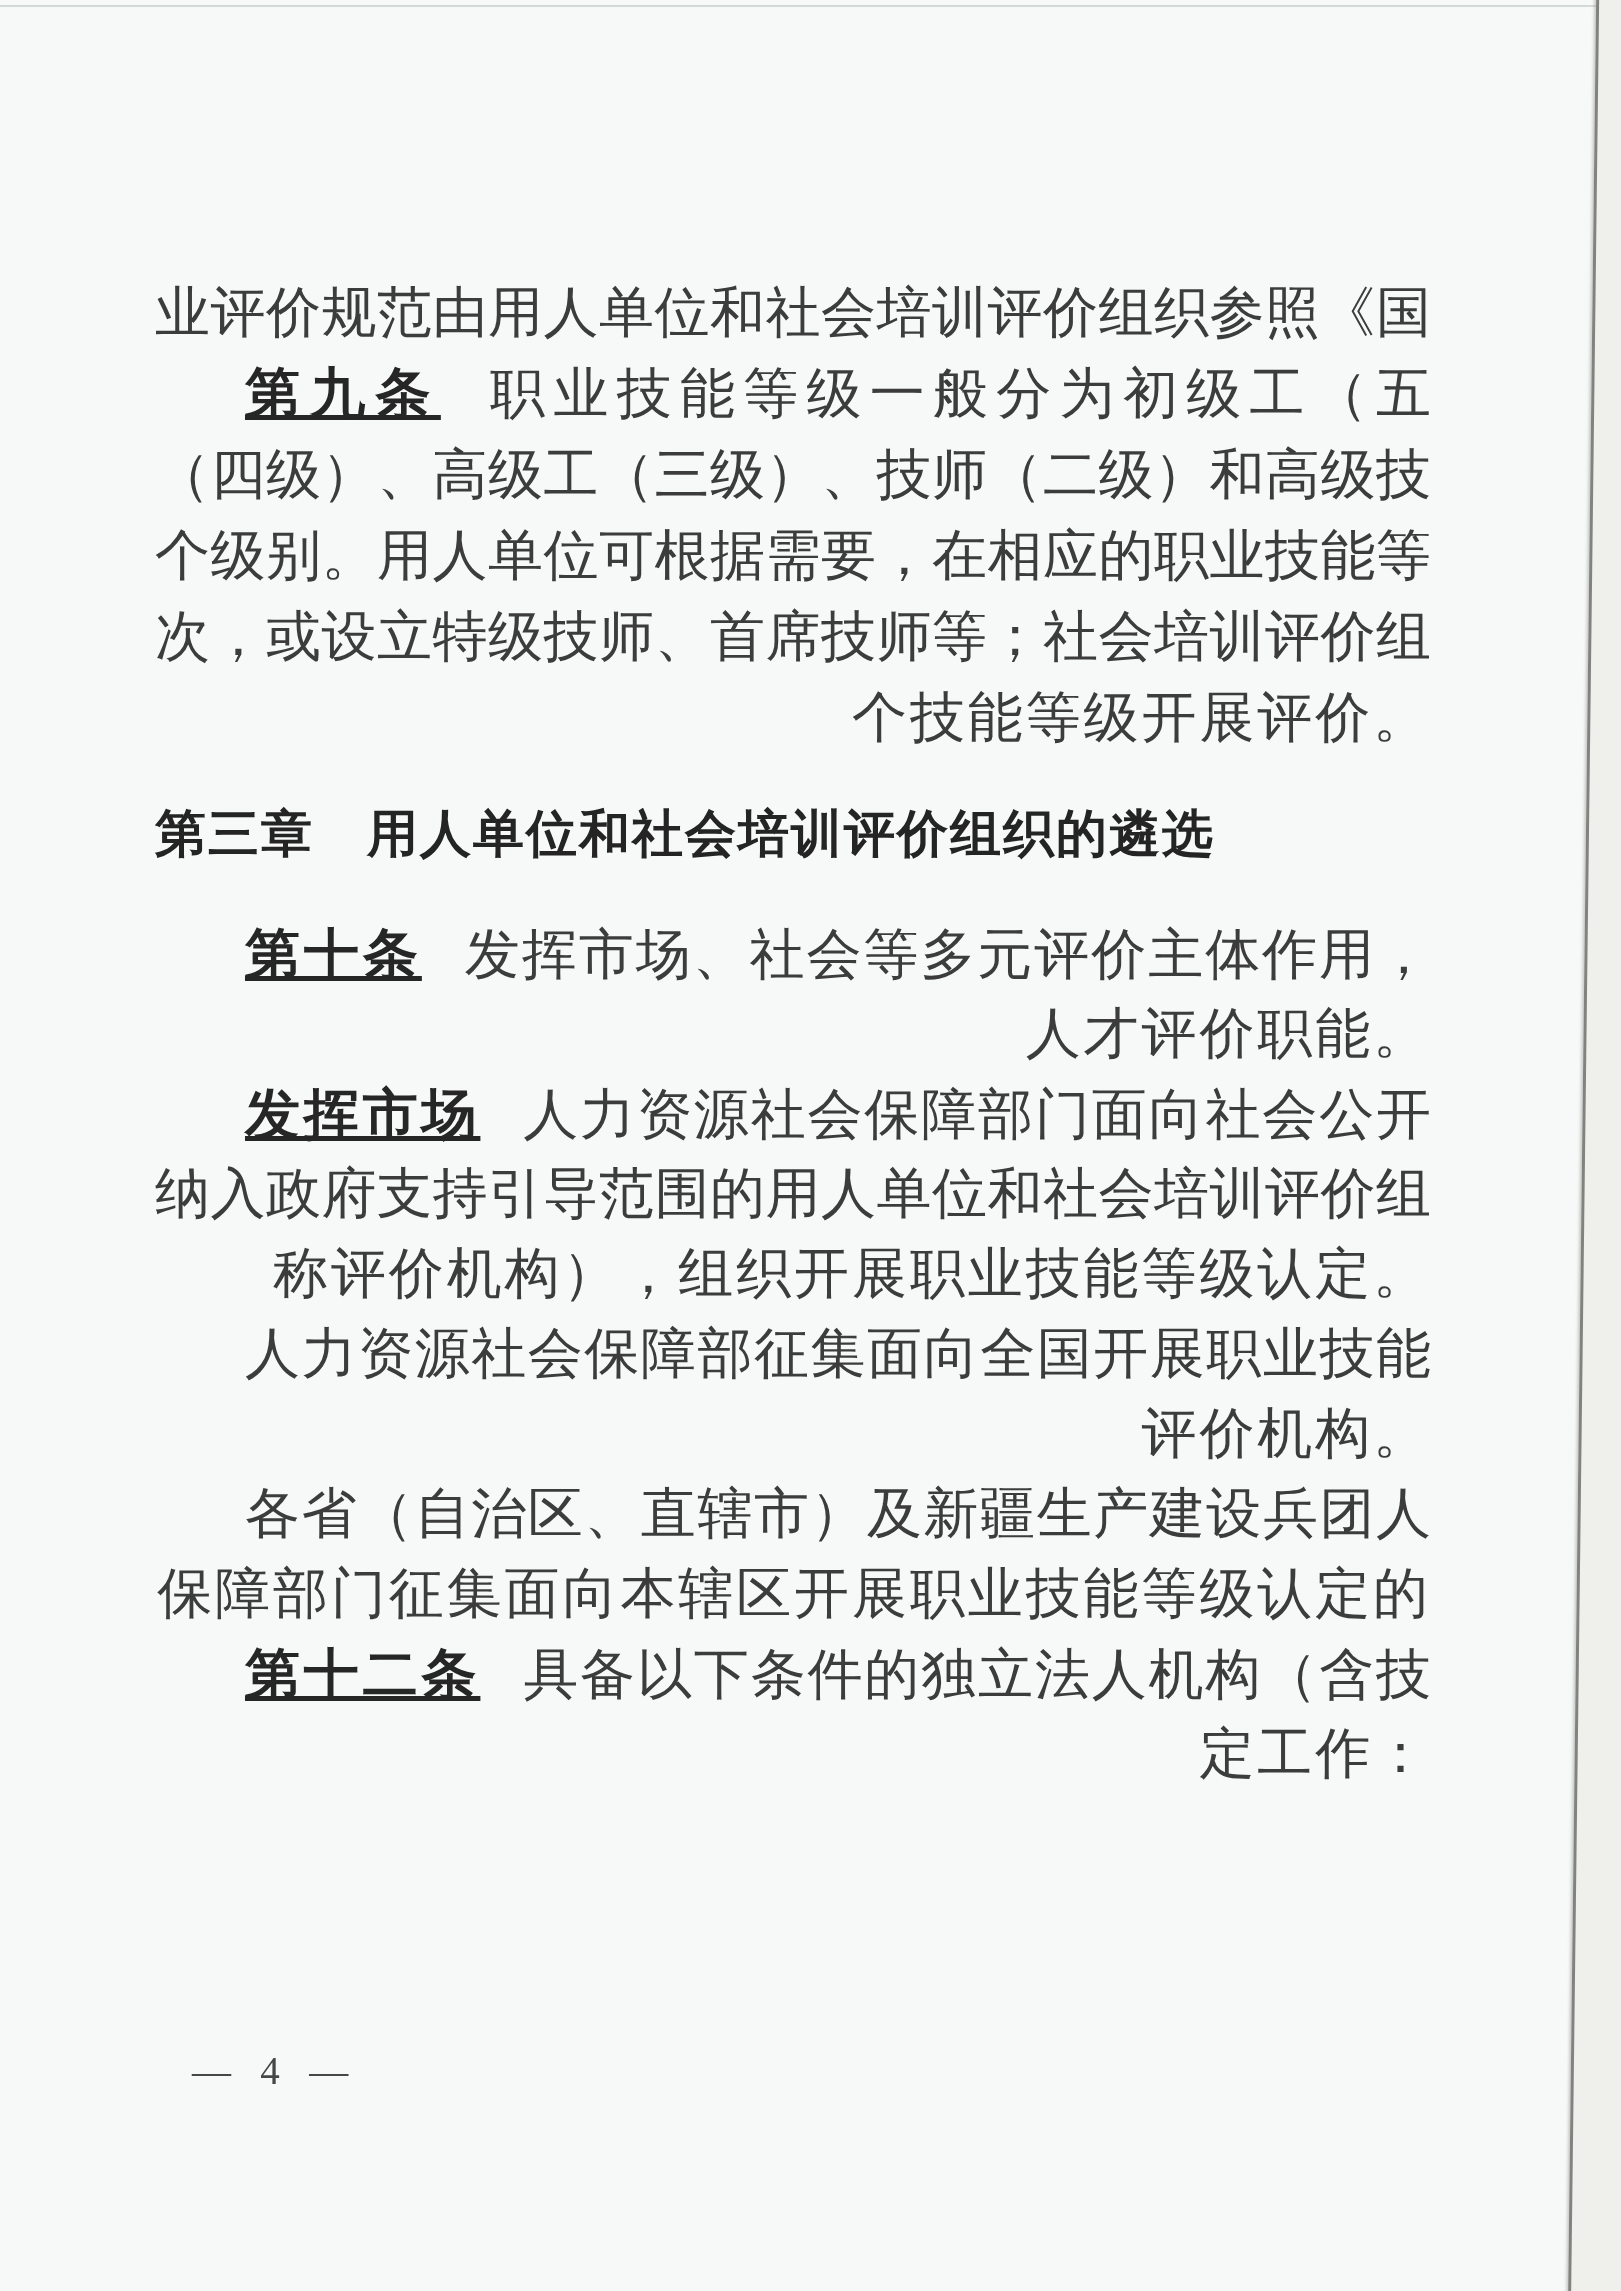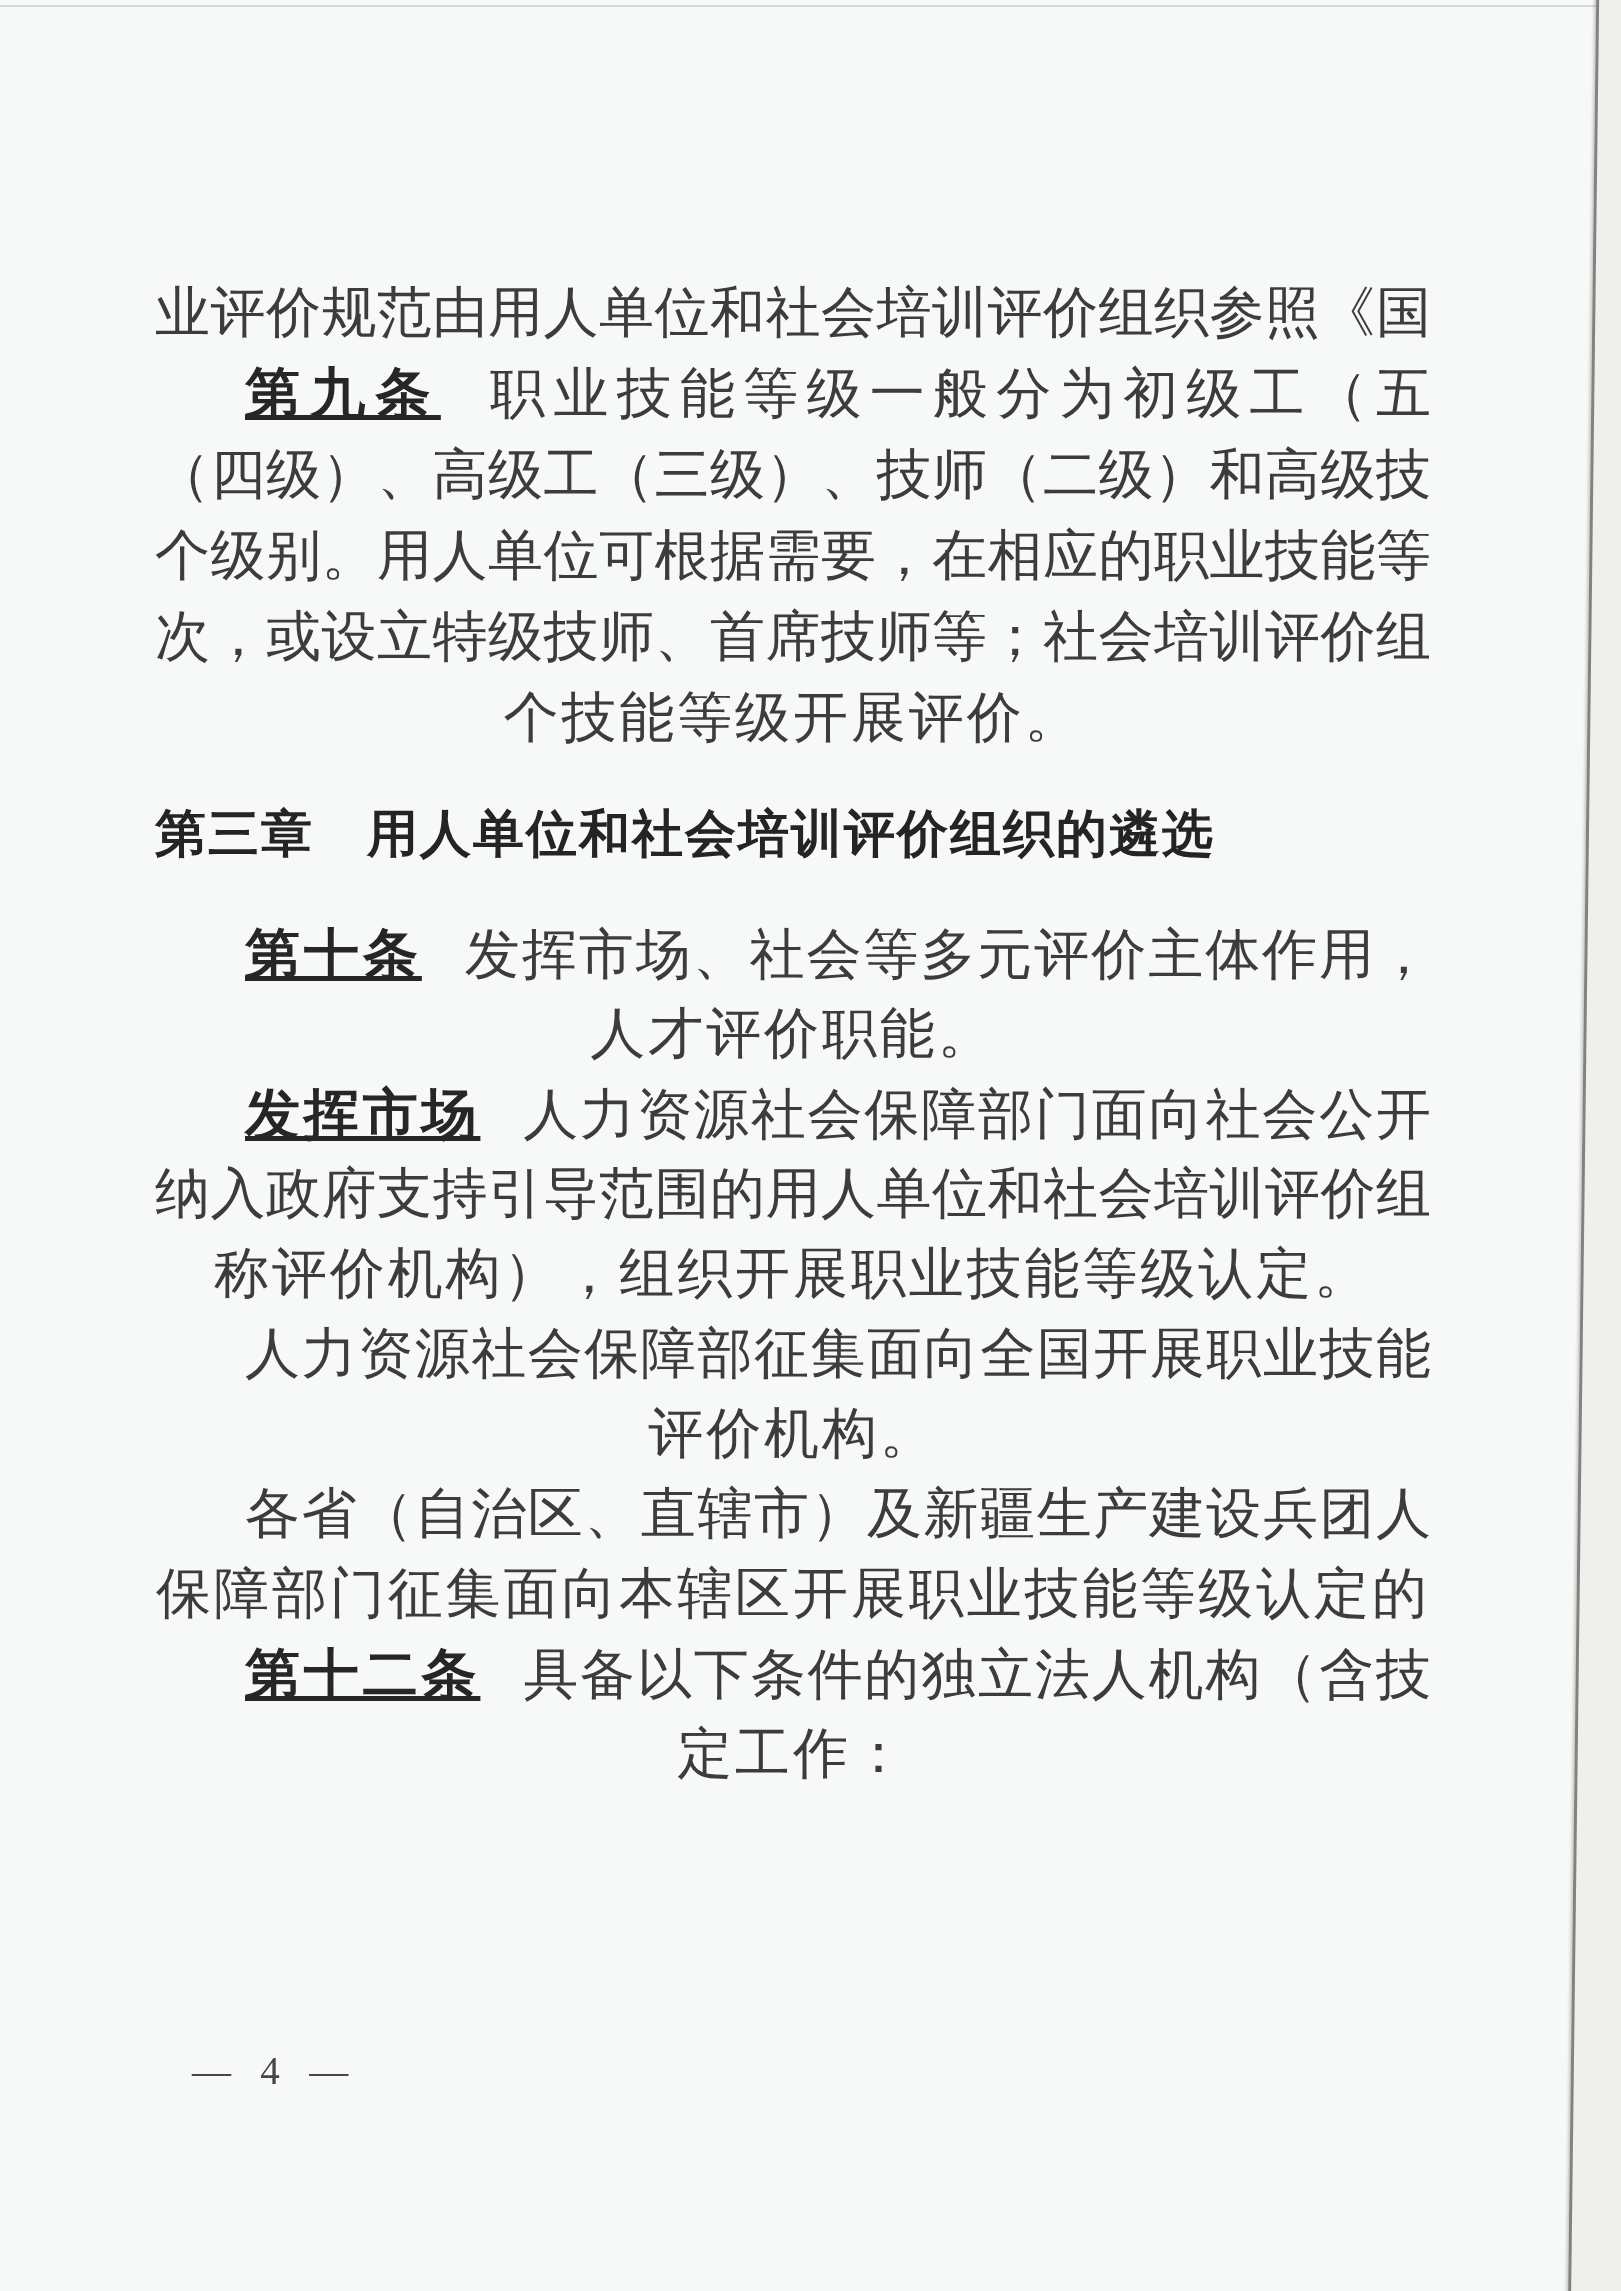--- a/index.html
+++ b/index.html
@@ -49,21 +49,21 @@
     overflow: hidden;
     letter-spacing: 2px;
   }
   .sect2 .line { height: 80px; line-height: 80px; }
   .line.full {
     text-align: justify;
     text-align-last: justify;
     letter-spacing: 0;
   }
   .line.last {
-    text-align: center;
+    text-align: right;
     letter-spacing: 2.9px;
   }
   .line.indent { padding-left: 90px; }
   .label {
     font-family: "DejaVu Sans", "Liberation Sans", sans-serif;
     font-weight: bold;
     color: #262626;
     letter-spacing: 2px;
     text-decoration: underline;
   }

